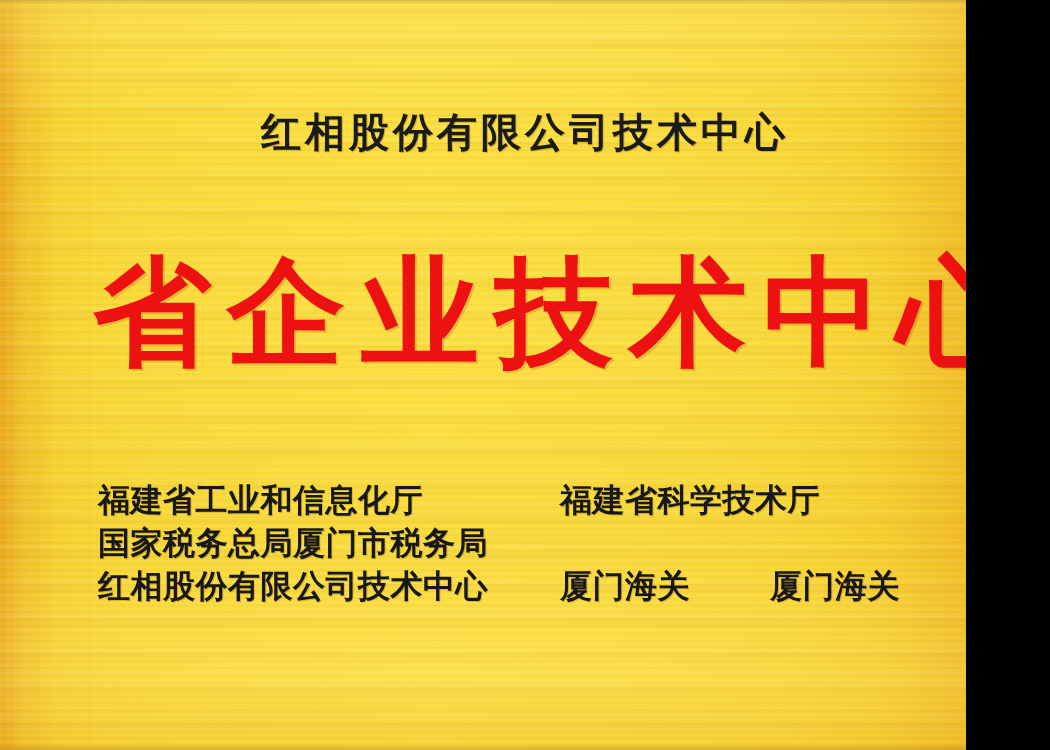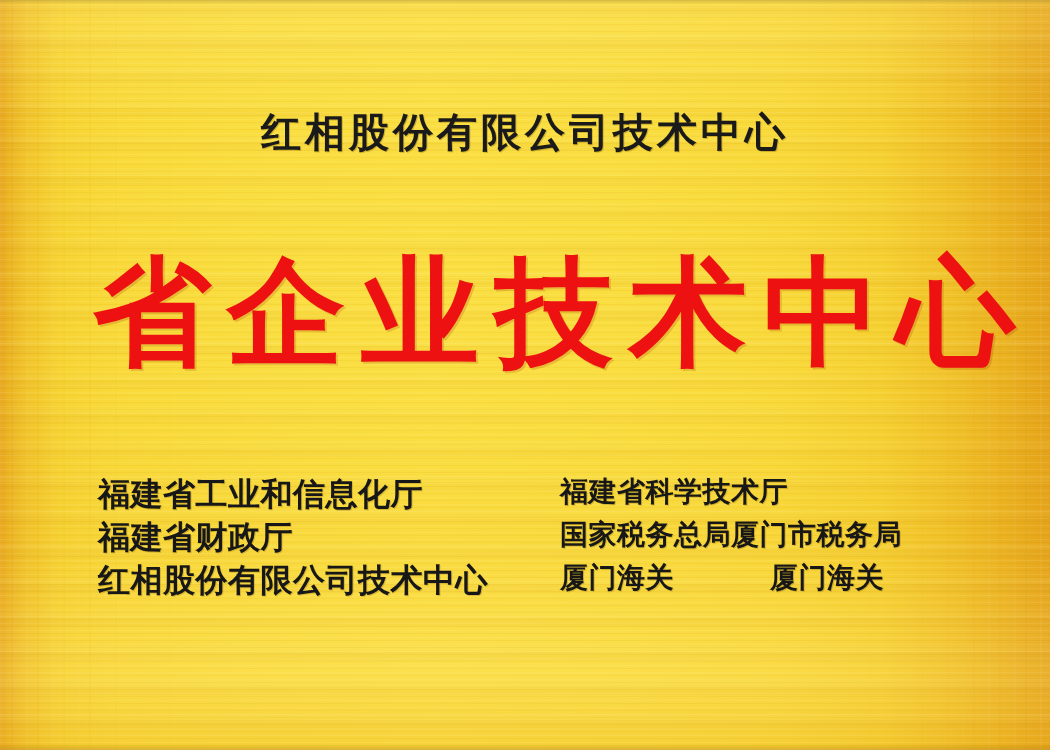--- a/index.html
+++ b/index.html
@@ -2,21 +2,21 @@
 <html><head>
 <meta charset="utf-8">
 <style>
   html, body {
     margin: 0;
     padding: 0;
     background: #000;
   }
   #plaque {
     position: relative;
-    width: 1050px;
+    width: 966px;
     height: 750px;
     overflow: hidden;
     font-family: "DejaVu Sans", "Liberation Sans", sans-serif;
     
     background:
       linear-gradient(to right,
         #e8a81c 0px,
         #edb726 10px,
         #f2c62c 28px,
         #f7d434 60px,
@@ -153,38 +153,38 @@
 
   
   #authorities {
     position: absolute;
     top: 478px;
     left: 98px;
     width: 890px;
   }
   .auth-row {
     display: flex;
-    align-items: flex-start;
+    align-items: center;
     height: 43px;
   }
   .auth-col-left {
     width: 462px;
     flex: 0 0 462px;
     color: #171717;
     font-size: 32px;
     font-weight: bold;
     letter-spacing: 0.5px;
     line-height: 1;
     white-space: nowrap;
     text-shadow: 1px 1px 0 rgba(120,80,0,0.26);
   }
   .auth-col-right {
     flex: 1 1 auto;
     color: #171717;
-    font-size: 28px;
+    font-size: 32px;
     font-weight: bold;
     letter-spacing: 0.5px;
     line-height: 1;
     white-space: nowrap;
     text-shadow: 1px 1px 0 rgba(120,80,0,0.26);
     display: flex;
     align-items: baseline;
   }
   .auth-right-a { flex: 0 0 210px; }
   .auth-right-b { flex: 0 0 auto; }
@@ -212,21 +212,20 @@
 
       <div class="auth-row">
         <div class="auth-col-left">福建省工业和信息化厅</div>
         <div class="auth-col-right">
           <span class="auth-right-a">福建省科学技术厅</span>
           <span class="auth-right-b auth-empty"></span>
         </div>
       </div>
 
       <div class="auth-row">
-        <div class="auth-col-left">福建省财政厅</div>
         <div class="auth-col-right">
           <span class="auth-right-a" style="flex:0 0 auto;">国家税务总局厦门市税务局</span>
           <span class="auth-right-b auth-empty"></span>
         </div>
       </div>
 
       <div class="auth-row">
         <div class="auth-col-left">红相股份有限公司技术中心</div>
         <div class="auth-col-right">
           <span class="auth-right-a">厦门海关</span>

